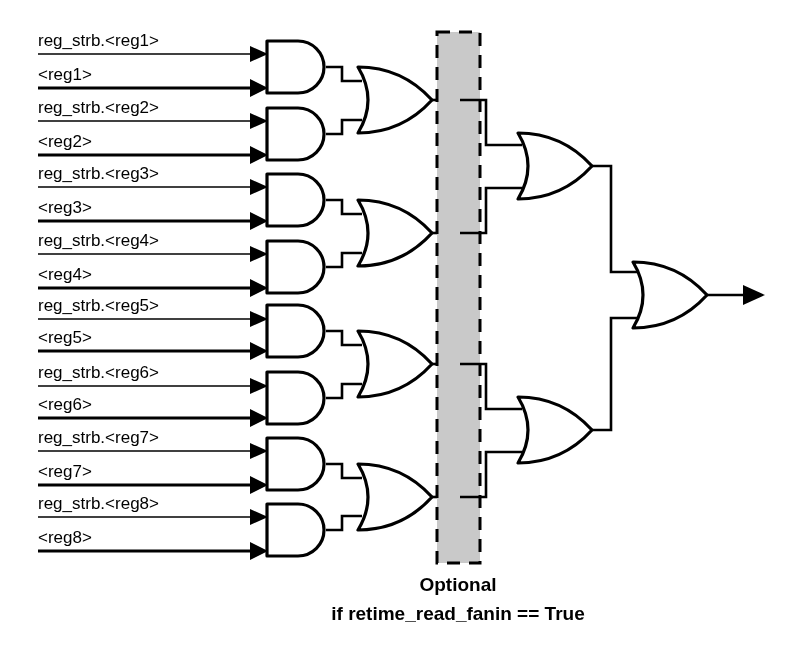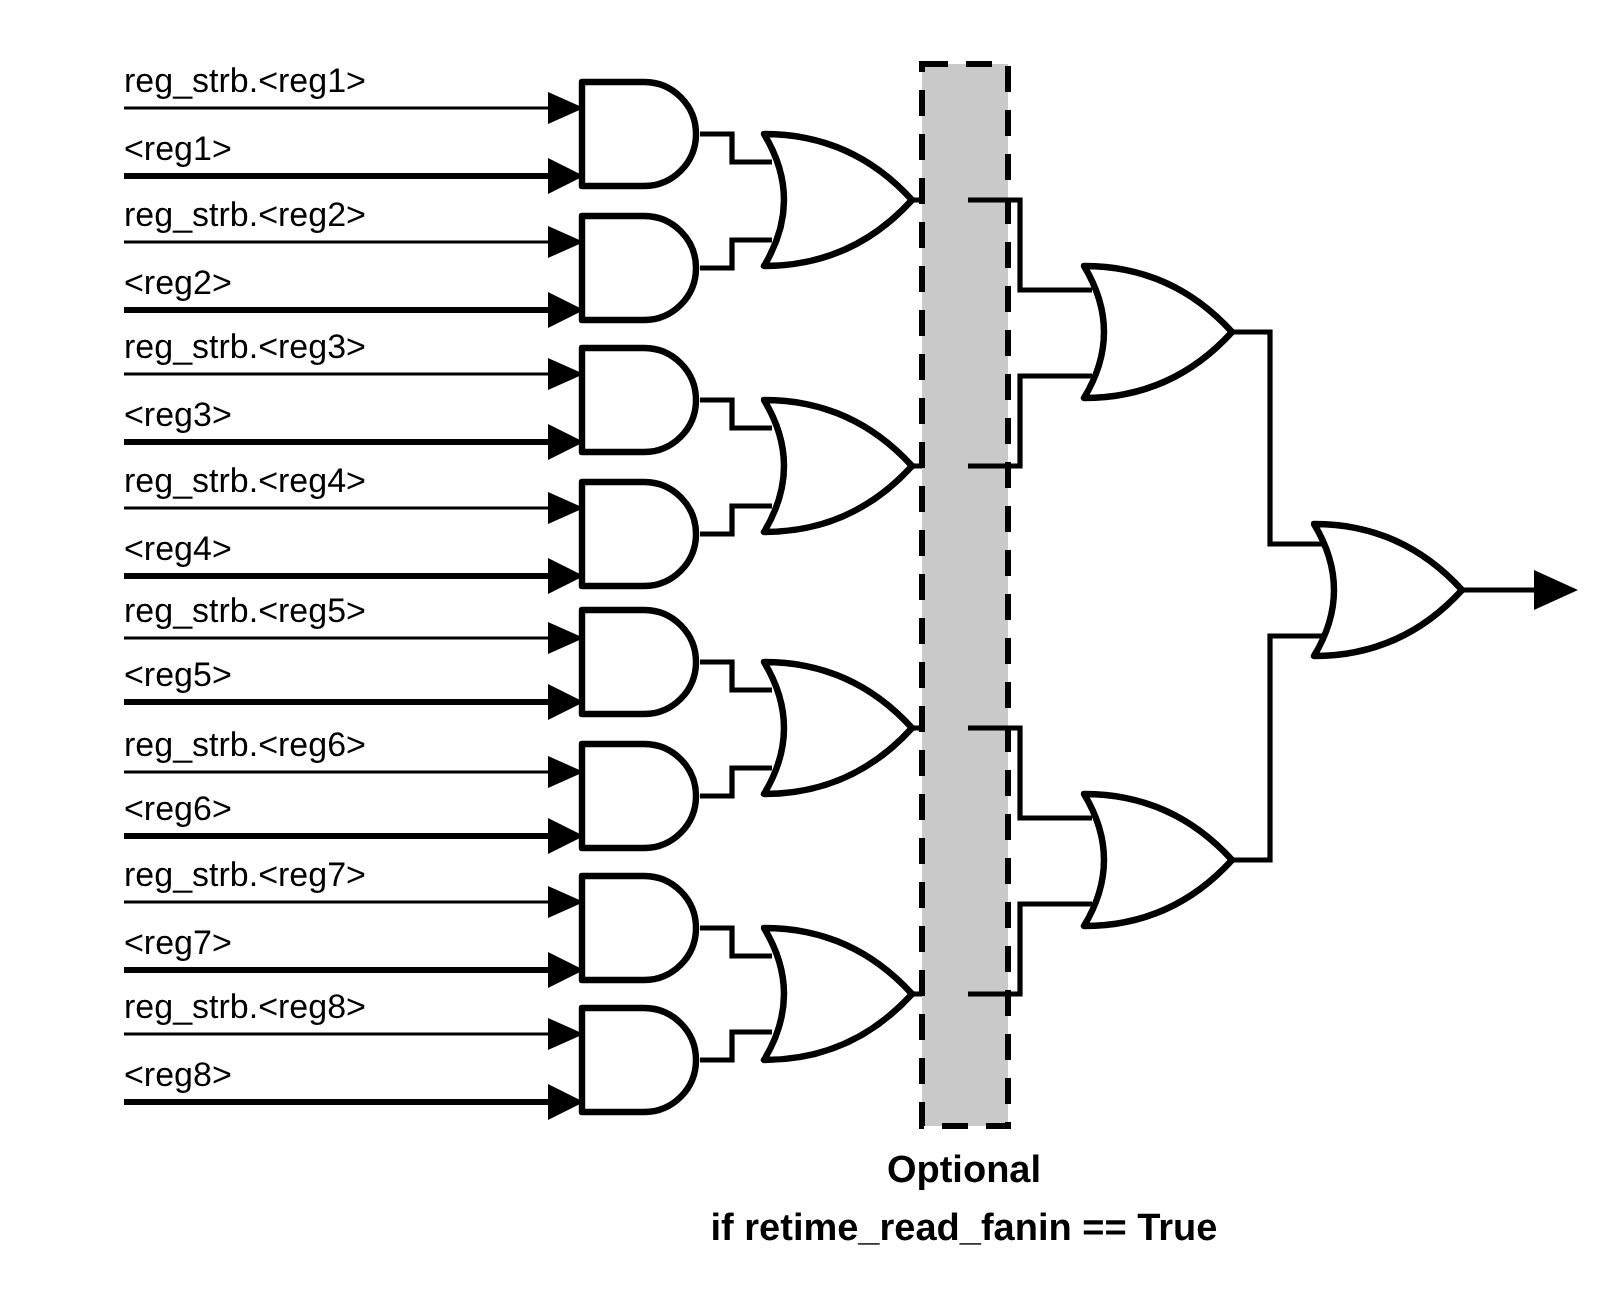--- a/index.html
+++ b/index.html
@@ -1,20 +1,20 @@
 <!DOCTYPE html>
 <html><head>
 <meta charset="utf-8">
 <style>
   html,body{margin:0;padding:0;background:#ffffff;}
   body{
     width:802px;height:656px;position:relative;overflow:hidden;
     font-family:"Liberation Sans",sans-serif;
   }
-  #diagram-root{position:absolute;inset:0;margin-left:24px;}
+  #diagram-root{position:absolute;inset:0;}
   svg#schematic{position:absolute;left:0;top:0;width:802px;height:656px;display:block;}
   .sig-label{
     font-family:"Liberation Sans",sans-serif;
     font-size:17px;
     fill:#000000;
     dominant-baseline:alphabetic;
   }
   .caption-text{
     font-family:"Liberation Sans",sans-serif;
     font-size:19px;

